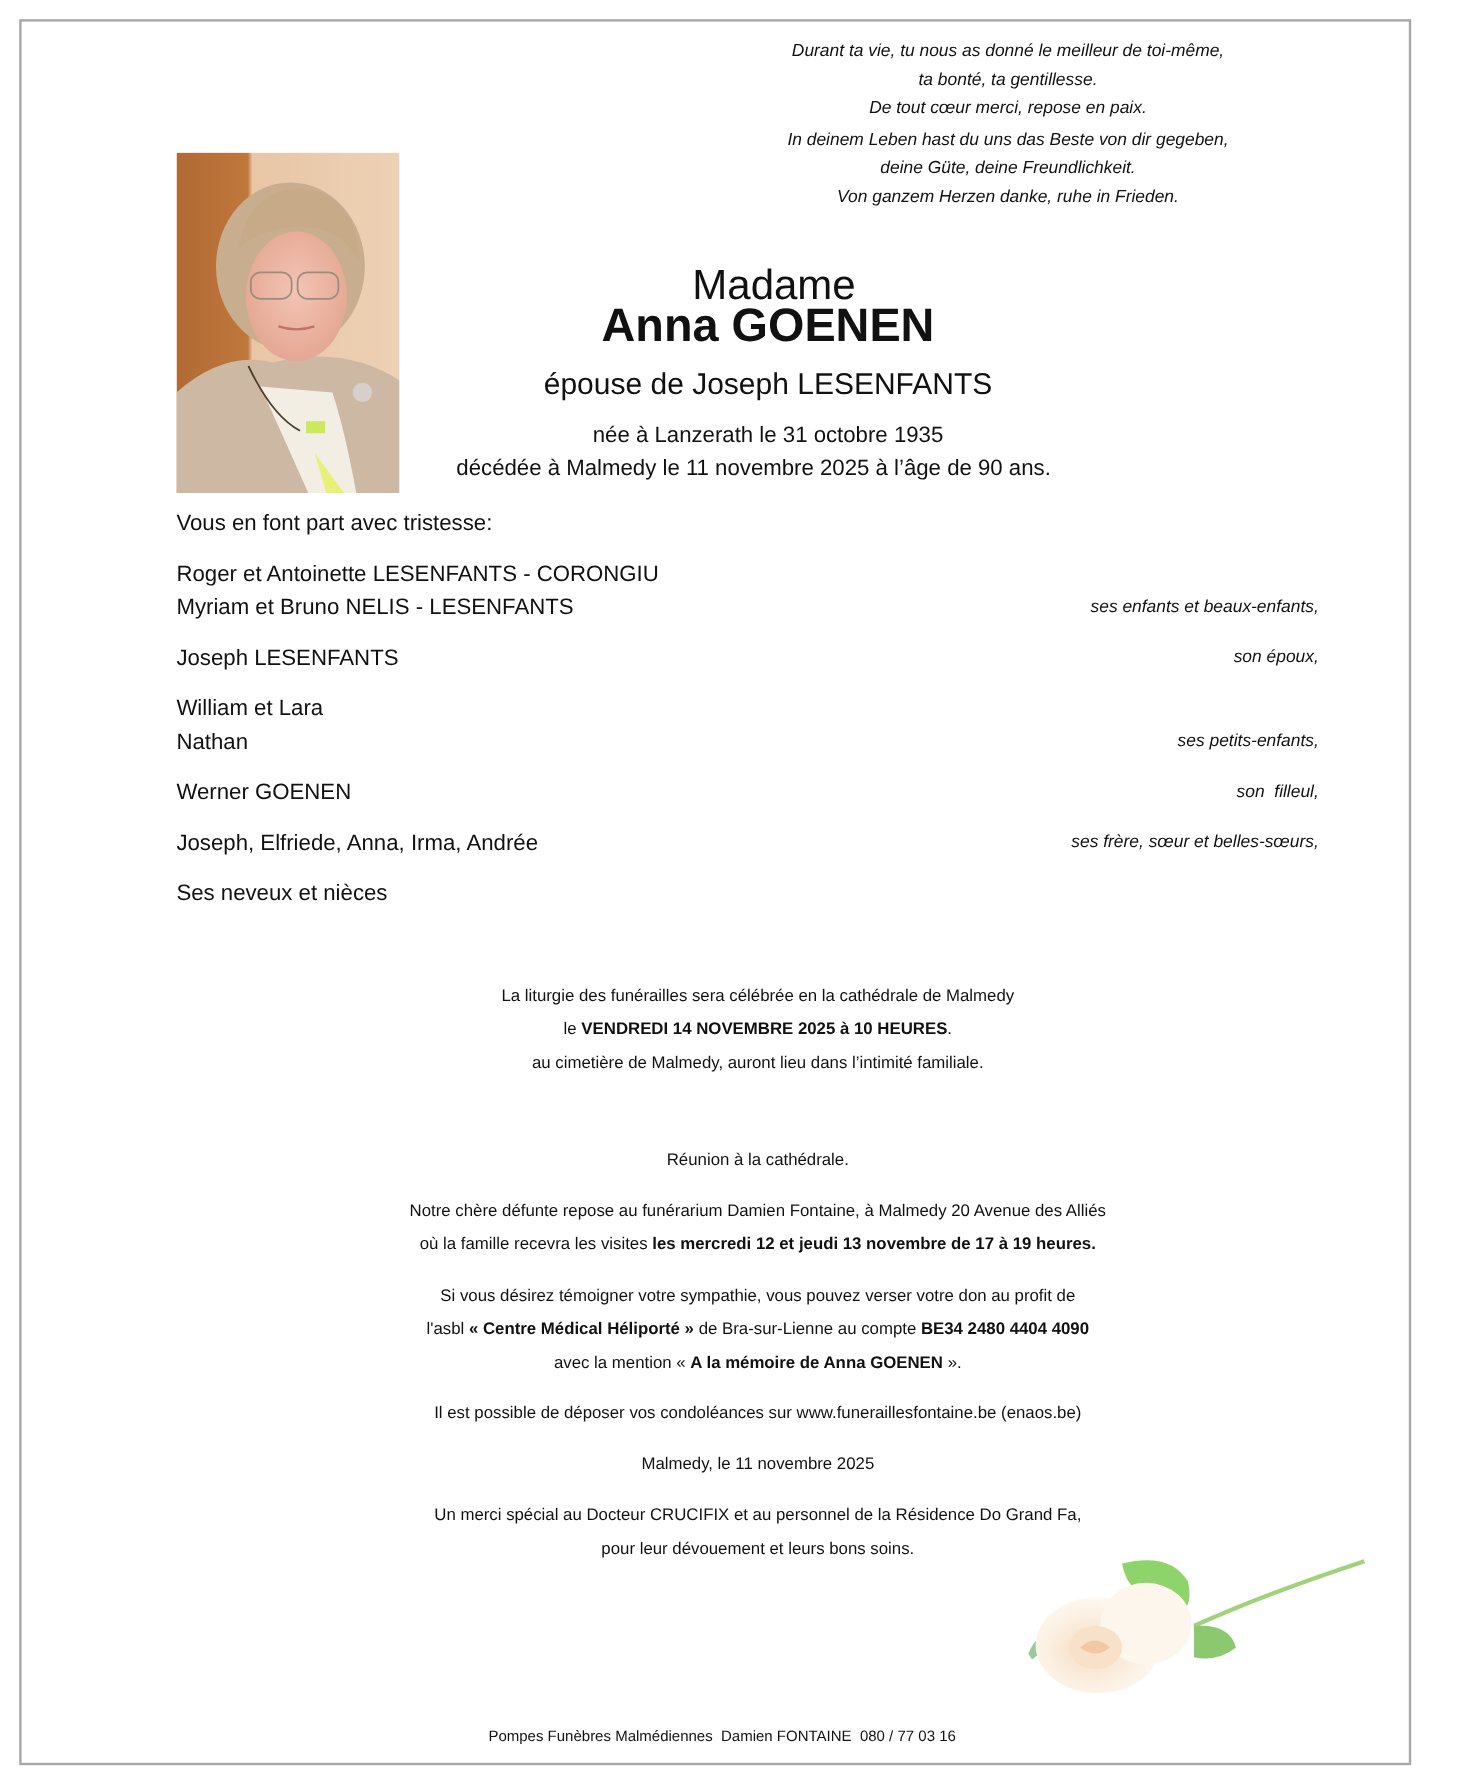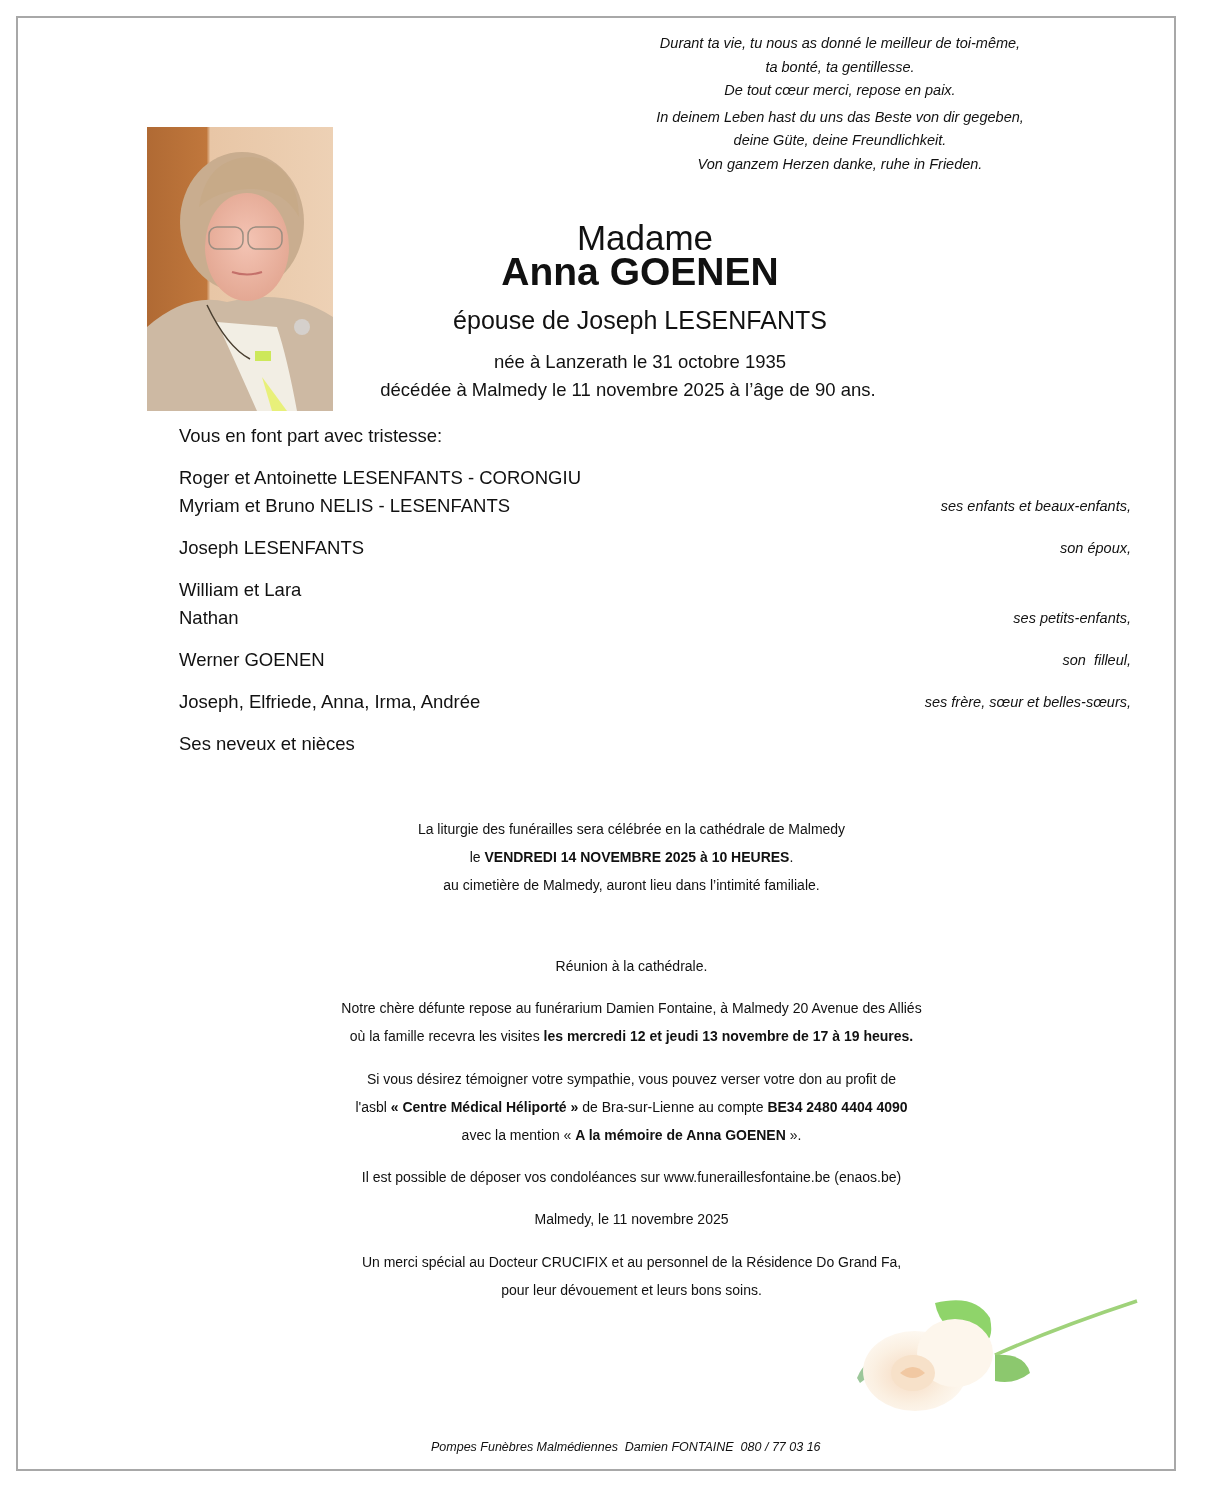--- a/index.html
+++ b/index.html
@@ -7,28 +7,28 @@
   .frame { position: absolute; left: 16px; top: 16px; width: 1156px; height: 1451px; border: 2px solid #a8a8a8; box-sizing: content-box; background: #fff; }
   .poem { position: absolute; left: 600px; top: 32px; width: 480px; text-align: center; font-style: italic; font-size: 14.5px; line-height: 23.5px; }
   .poem .gap { height: 3px; }
   .photo { position: absolute; left: 147px; top: 127px; width: 186px; height: 284px; overflow: hidden; }
   .photo svg { display:block; }
   .title-madame { position: absolute; left: 400px; top: 198px; width: 490px; text-align: center; font-size: 35px; margin-top: 20px; }
   .title-name { position: absolute; left: 400px; top: 250px; width: 480px; text-align: center; font-size: 39px; font-weight: bold; }
   .title-spouse { position: absolute; left: 380px; top: 306px; width: 520px; text-align: center; font-size: 25px; }
   .born { position: absolute; left: 340px; top: 351px; width: 600px; text-align: center; font-size: 18.5px; }
   .died { position: absolute; left: 328px; top: 379px; width: 600px; text-align: center; font-size: 18.5px; }
-  .family { position: absolute; left: 147px; top: 422px; width: 952px; font-size: 18.5px; margin-left: 32px; }
+  .family { position: absolute; left: 147px; top: 422px; width: 952px; font-size: 18.5px; }
   .family .row { display: flex; justify-content: space-between; align-items: flex-end; }
   .family .row .rel { font-style: italic; font-size: 14.5px; }
   .family .intro { height: 28px; line-height: 28px; }
   .family .line { line-height: 28px; }
   .family .g { margin-top: 14px; }
   .center-block { position: absolute; left: 139px; width: 985px; text-align: center; font-size: 14px; line-height: 28px; }
-  .footer { position: absolute; left: 431px; top: 1440px; font-style: italic; font-size: 12.5px; }
+  .footer { position: absolute; left: 407px; top: 1440px; font-size: 12.5px; }
   .rose { position: absolute; left: 845px; top: 1293px; width: 300px; height: 118px; }
   b { font-weight: bold; }
 </style>
 </head>
 <body>
 
 <div class="frame"></div>
 
 <div class="poem">
   <div>Durant ta vie, tu nous as donné le meilleur de toi-même,</div>

